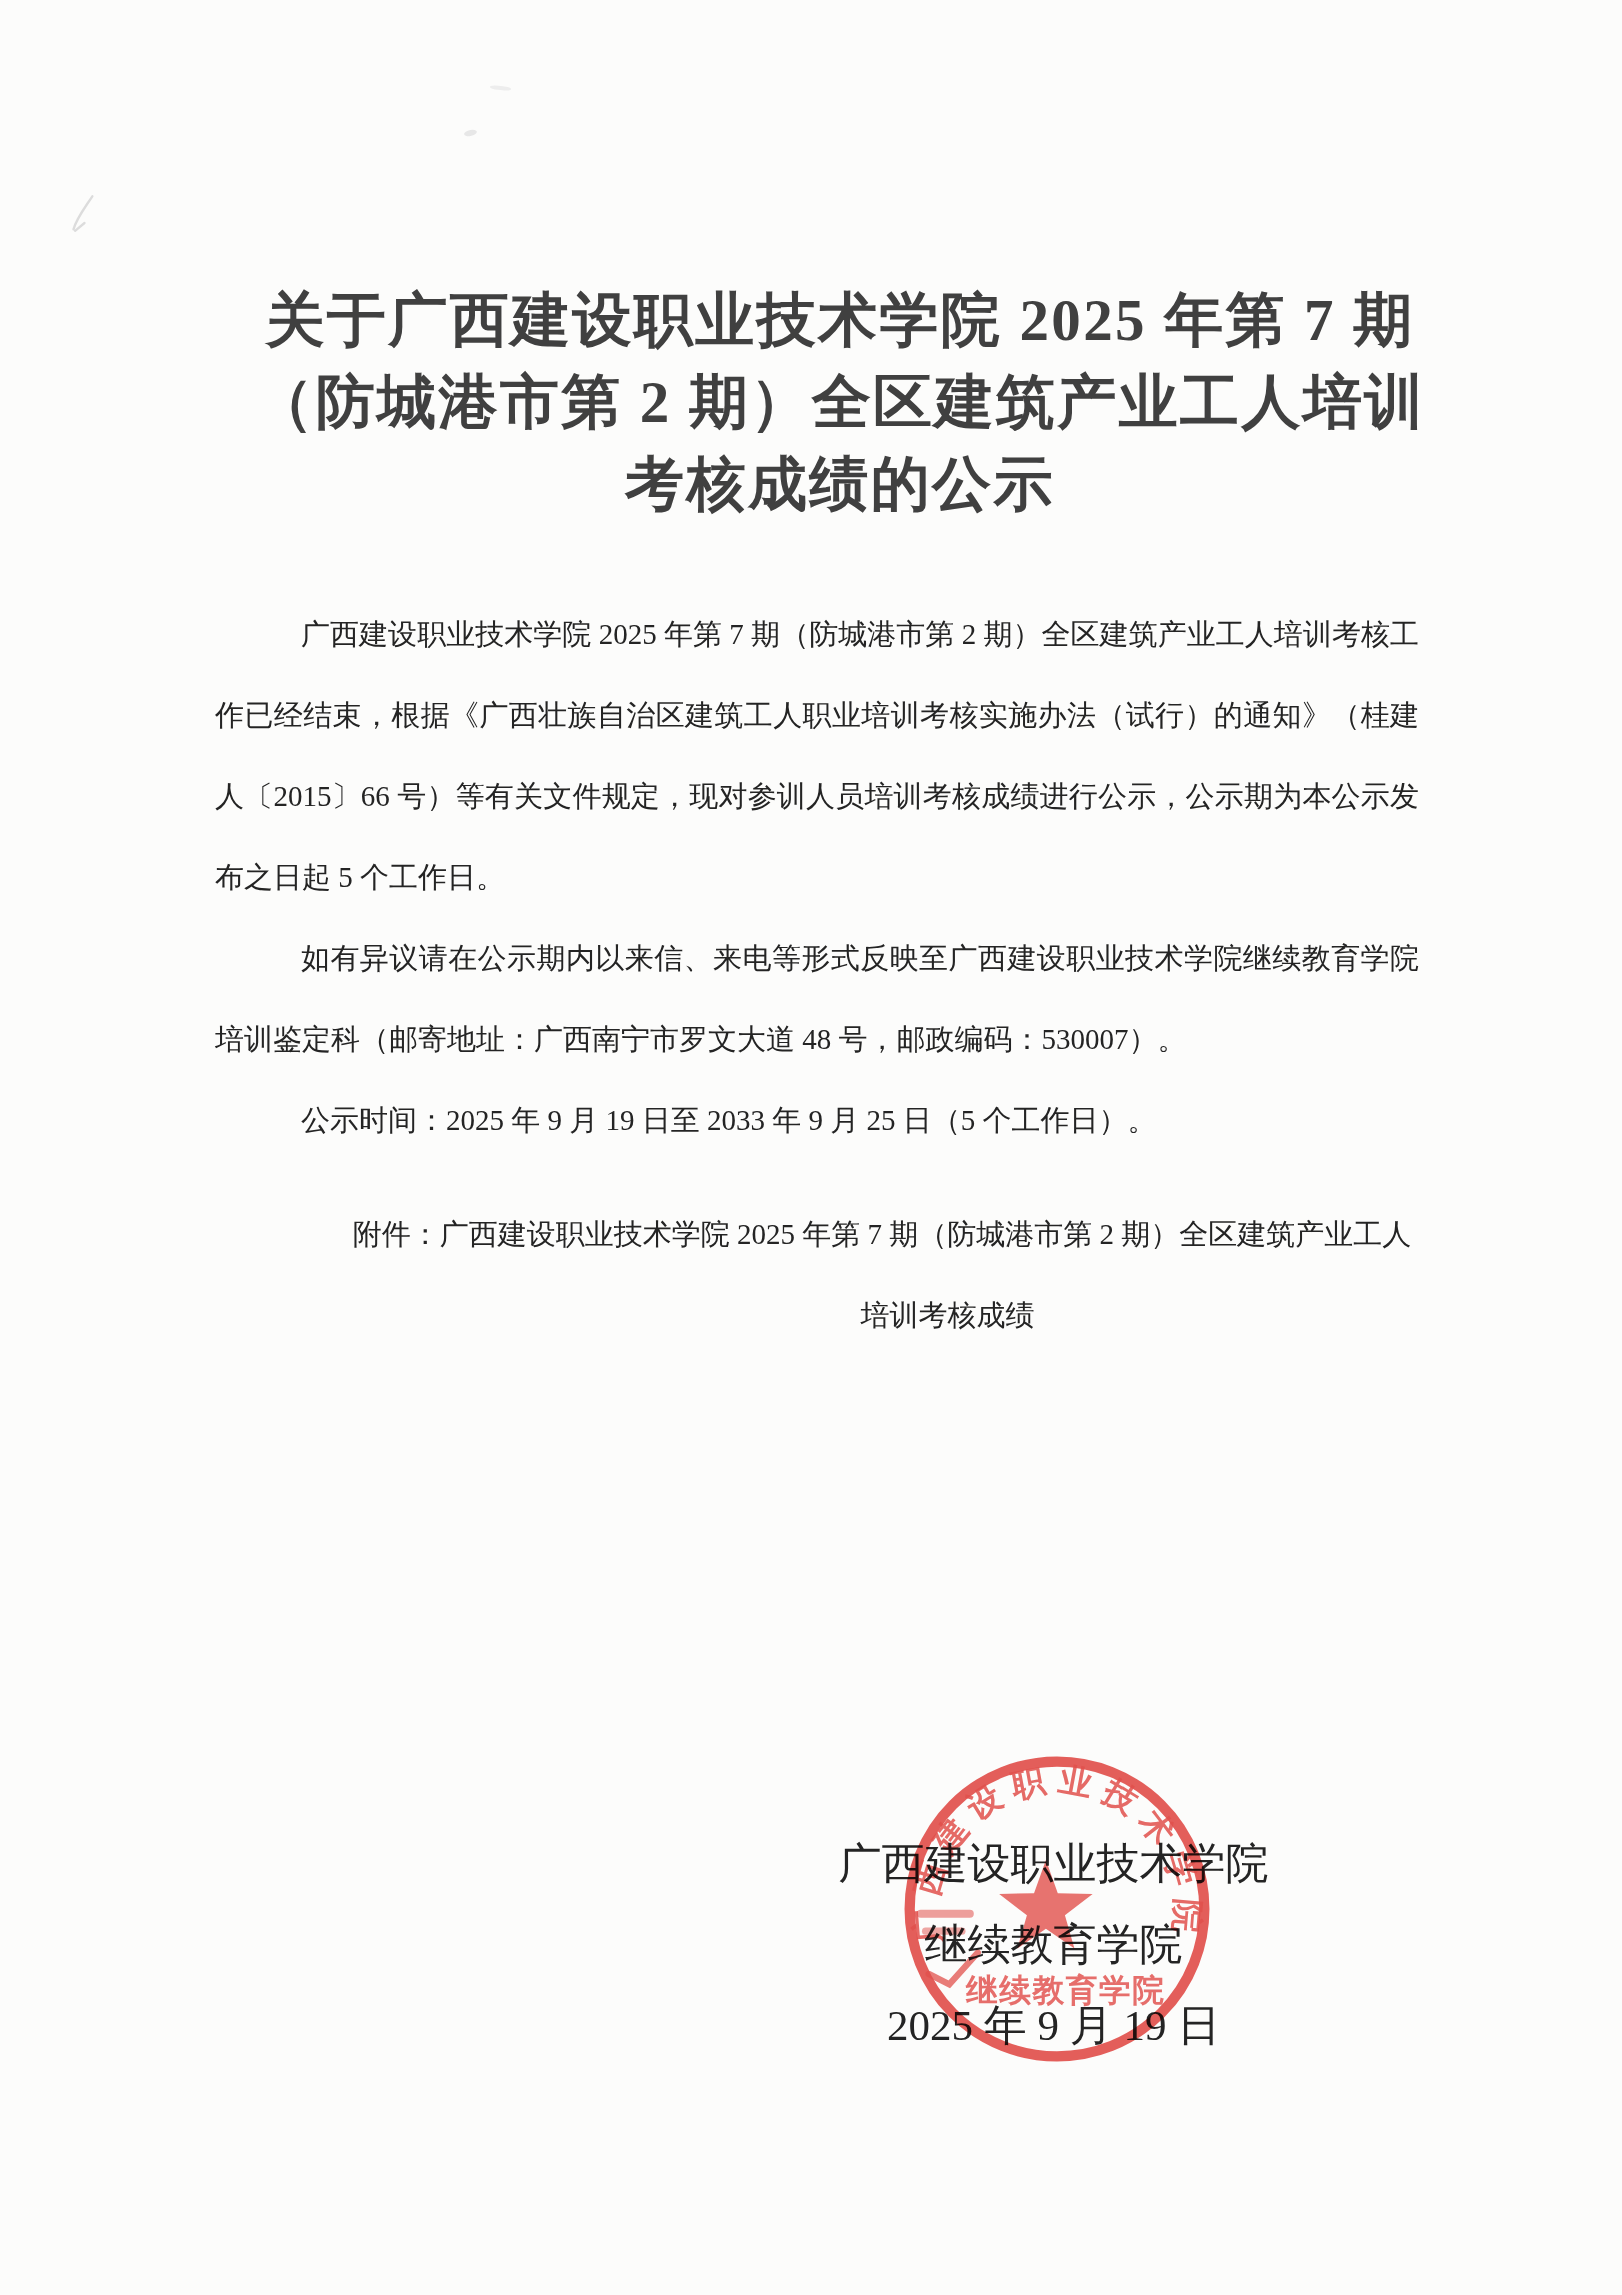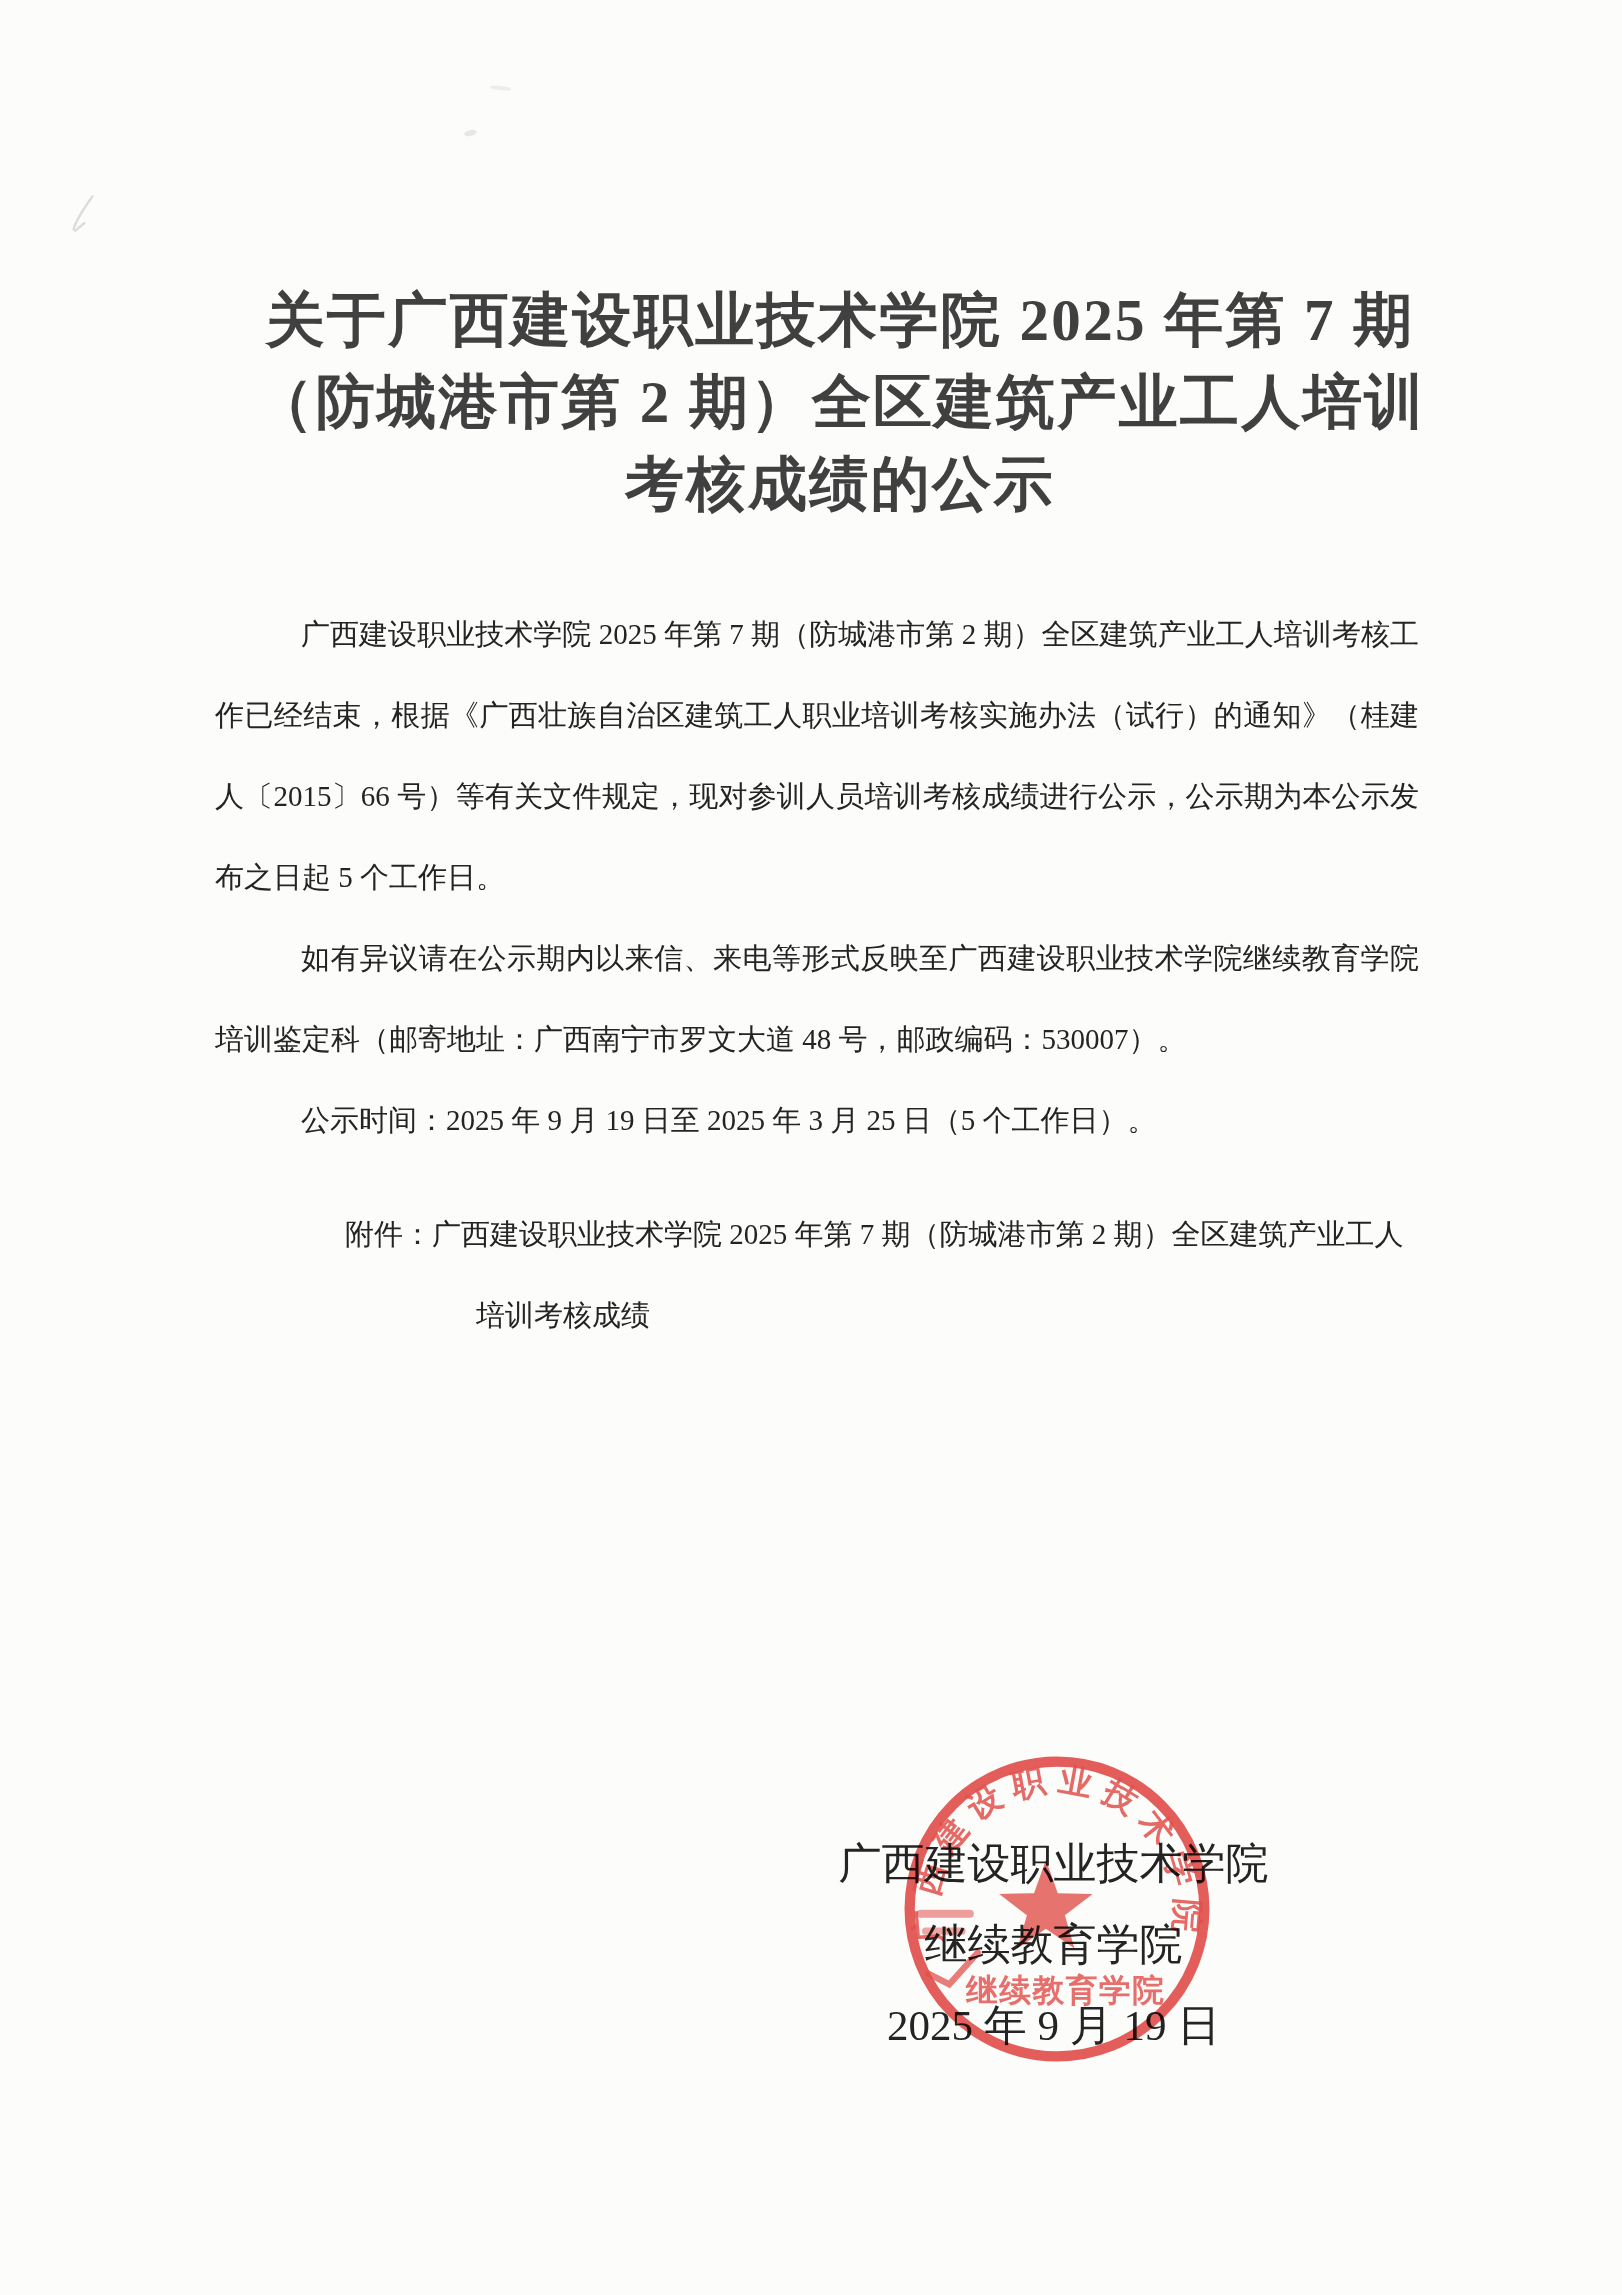--- a/index.html
+++ b/index.html
@@ -20,21 +20,21 @@
   }
   .body-text {
     position:absolute; left:215px; top:594px; width:1204px;
     font-size:29px; line-height:81px;
     text-align:justify;
   }
   .body-text p { margin:0; text-indent:86px; }
   .attachment {
     margin-top:33px;
     padding-left:261px; text-indent:-131px;
-    text-align:left;
+    text-align:center;
   }
   .signature {
     position:absolute; left:713px; top:1823px; width:681px;
     text-align:center;
     font-size:43px; line-height:81px;
   }
   .stamp {
     position:absolute; left:897px; top:1749px;
     width:320px; height:320px;
     mix-blend-mode:multiply;
@@ -61,21 +61,21 @@
 
   <div class="doc-title">
     <div>关于广西建设职业技术学院 2025 年第 7 期</div>
     <div>（防城港市第 2 期）全区建筑产业工人培训</div>
     <div>考核成绩的公示</div>
   </div>
 
   <div class="body-text">
     <p>广西建设职业技术学院 2025 年第 7 期（防城港市第 2 期）全区建筑产业工人培训考核工作已经结束，根据《广西壮族自治区建筑工人职业培训考核实施办法（试行）的通知》（桂建人〔2015〕66 号）等有关文件规定，现对参训人员培训考核成绩进行公示，公示期为本公示发布之日起 5 个工作日。</p>
     <p>如有异议请在公示期内以来信、来电等形式反映至广西建设职业技术学院继续教育学院培训鉴定科（邮寄地址：广西南宁市罗文大道 48 号，邮政编码：530007）。</p>
-    <p>公示时间：2025 年 9 月 19 日至 2025 年 3 月 25 日（5 个工作日）。</p>
+    <p>公示时间：2025 年 9 月 19 日至 2033 年 9 月 25 日（5 个工作日）。</p>
     <div class="attachment">附件：广西建设职业技术学院 2025 年第 7 期（防城港市第 2 期）全区建筑产业工人培训考核成绩</div>
   </div>
 
   <div class="signature">
     <div>广西建设职业技术学院</div>
     <div>继续教育学院</div>
     <div>2025 年 9 月 19 日</div>
   </div>
 
   <svg class="stamp" viewBox="0 0 404 404">

